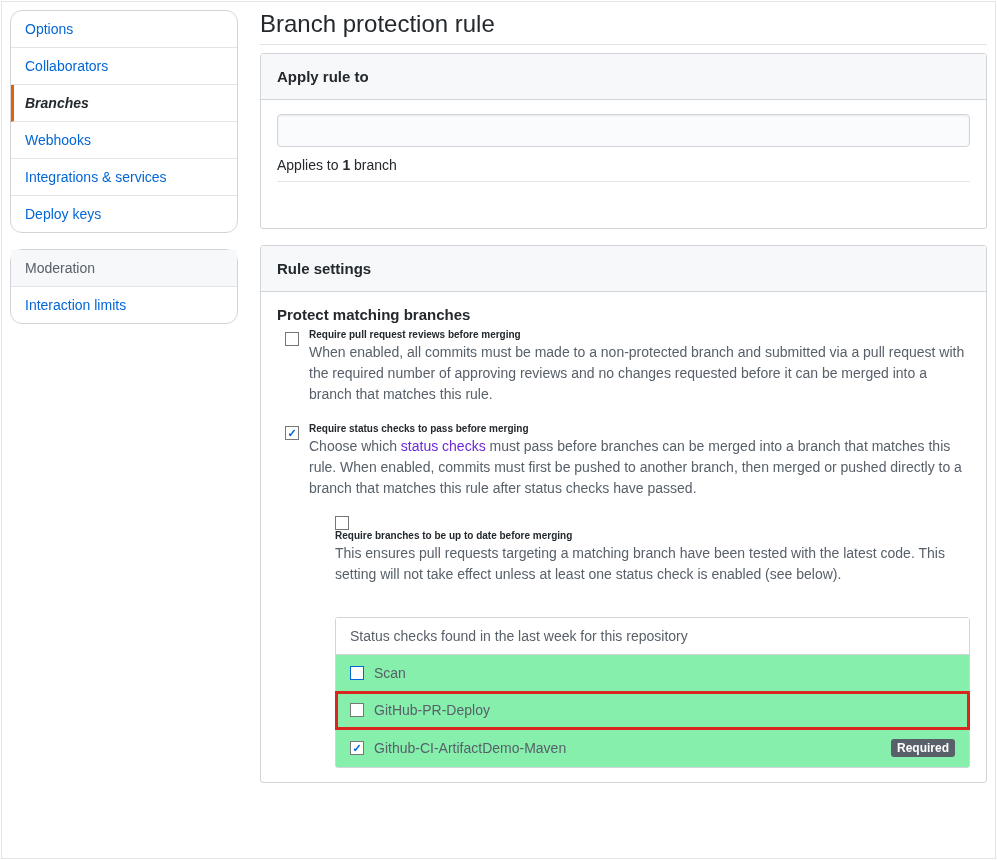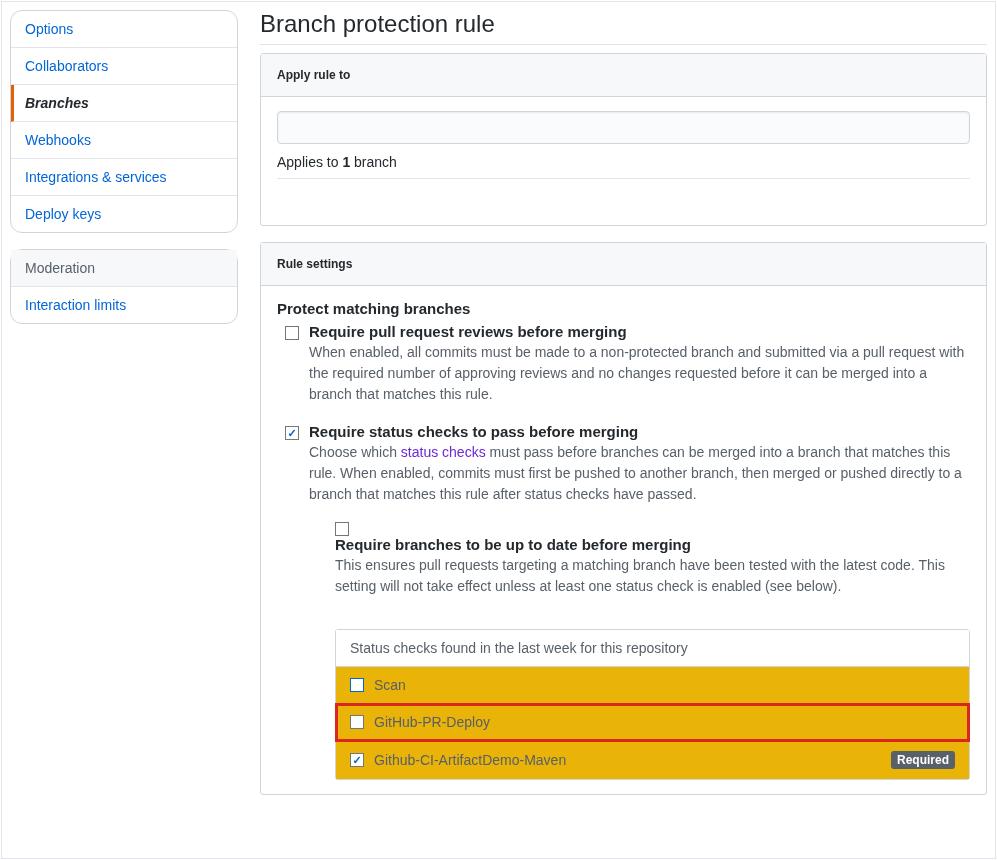--- a/index.html
+++ b/index.html
@@ -7,37 +7,37 @@
 .wrap { border: 1px solid #e1e4e8; width: 995px; height: 858px; margin: 1px; display: flex; padding: 0; }
 .left { width: 244px; padding: 0 8px 0 0; }
 .menu { border: 1px solid #d1d5da; border-radius: 12px; margin: 8px 0 16px 8px; background: #fff; }
 .menu-item { display: block; padding: 10px 14px; border-bottom: 1px solid #e1e4e8; color: #0366d6; font-size: 14px; }
 .menu-item:last-child { border-bottom: none; }
 .menu-item.active { background: #fff; color: #24292e; font-weight: 600; border-left: 3px solid #e36209; padding-left: 11px; font-style: italic; }
 .menu-header { padding: 10px 14px; background: #f6f8fa; color: #586069; font-weight: 400; border-bottom: 1px solid #e1e4e8; }
 .right { flex: 1; padding: 8px 8px 0 14px; }
 h1 { font-size: 24px; font-weight: 400; margin-bottom: 8px; padding-bottom: 6px; border-bottom: 1px solid #e1e4e8; }
 .panel { border: 1px solid #d1d5da; border-radius: 3px; margin-bottom: 16px; }
-.panel-head { background: #f6f8fa; padding: 14px 16px; border-bottom: 1px solid #d1d5da; font-weight: 600; font-size: 12px; }
+.panel-head { background: #f6f8fa; padding: 14px 16px; border-bottom: 1px solid #d1d5da; font-weight: 600; font-size: 15px; }
 .panel-body { padding: 14px 16px; }
 .input-wide { width: 100%; padding: 8px 10px; border: 1px solid #d1d5da; border-radius: 4px; background: #fafbfc; box-shadow: inset 0 1px 2px rgba(27,31,35,0.075); margin-bottom: 10px; }
 .applies { font-size: 14px; color: #24292e; padding-bottom: 8px; border-bottom: 1px solid #e1e4e8; margin-bottom: 4px; }
 .section-title { font-weight: 600; font-size: 15px; margin-bottom: 4px; }
 .section-desc { color: #586069; font-size: 14px; margin-bottom: 18px; }
 .rule { display: flex; align-items: flex-start; padding: 2px 0 16px 8px; }
 .cb { width: 14px; height: 14px; border: 1px solid #767676; background: #fff; margin-top: 3px; margin-right: 10px; flex-shrink: 0; display: flex; align-items: center; justify-content: center; }
 .cb.checked::after { content: "✓"; font-size: 11px; color: #0366d6; font-weight: bold; line-height: 1; }
 .rule-body { flex: 1; }
-.rule-title { font-weight: 600; font-size: 15px; margin-bottom: 2px; }
+.rule-title { font-weight: 600; font-size: 10px; margin-bottom: 2px; }
 .rule-desc { color: #586069; font-size: 14px; line-height: 1.5; }
 a.link { color: #6d28d9; text-decoration: none; }
 .nested { margin-left: 26px; margin-top: 12px; }
 .checks-box { border: 1px solid #d1d5da; border-radius: 3px; margin-top: 16px; background: #fff; }
 .checks-head { padding: 10px 14px; color: #586069; font-size: 14px; border-bottom: 1px solid #d1d5da; background: #fff; }
-.check-row { display: flex; align-items: center; padding: 10px 14px; border-bottom: 1px solid #e1e4e8; background: #eab308; font-size: 14px; }
+.check-row { display: flex; align-items: center; padding: 10px 14px; border-bottom: 1px solid #e1e4e8; background: #86efac; font-size: 14px; }
 .check-row:last-child { border-bottom: none; }
 .check-row .cb2 { width: 14px; height: 14px; border: 1px solid #767676; background: #fff; margin-right: 10px; flex-shrink: 0; display: flex; align-items: center; justify-content: center; }
 .check-row .cb2.checked::after { content: "✓"; font-size: 11px; color: #0366d6; font-weight: bold; line-height: 1; }
 .check-row .cb2.blue { border-color: #0366d6; border-width: 1.5px; }
 .check-name { flex: 1; color: #586069; }
 .badge { background: #586069; color: #fff; font-size: 12px; font-weight: 700; padding: 2px 6px; border-radius: 3px; }
 .highlight { outline: 3px solid #d9261e; outline-offset: -2px; }
 .spacer { height: 28px; }
 </style>
 </head>

